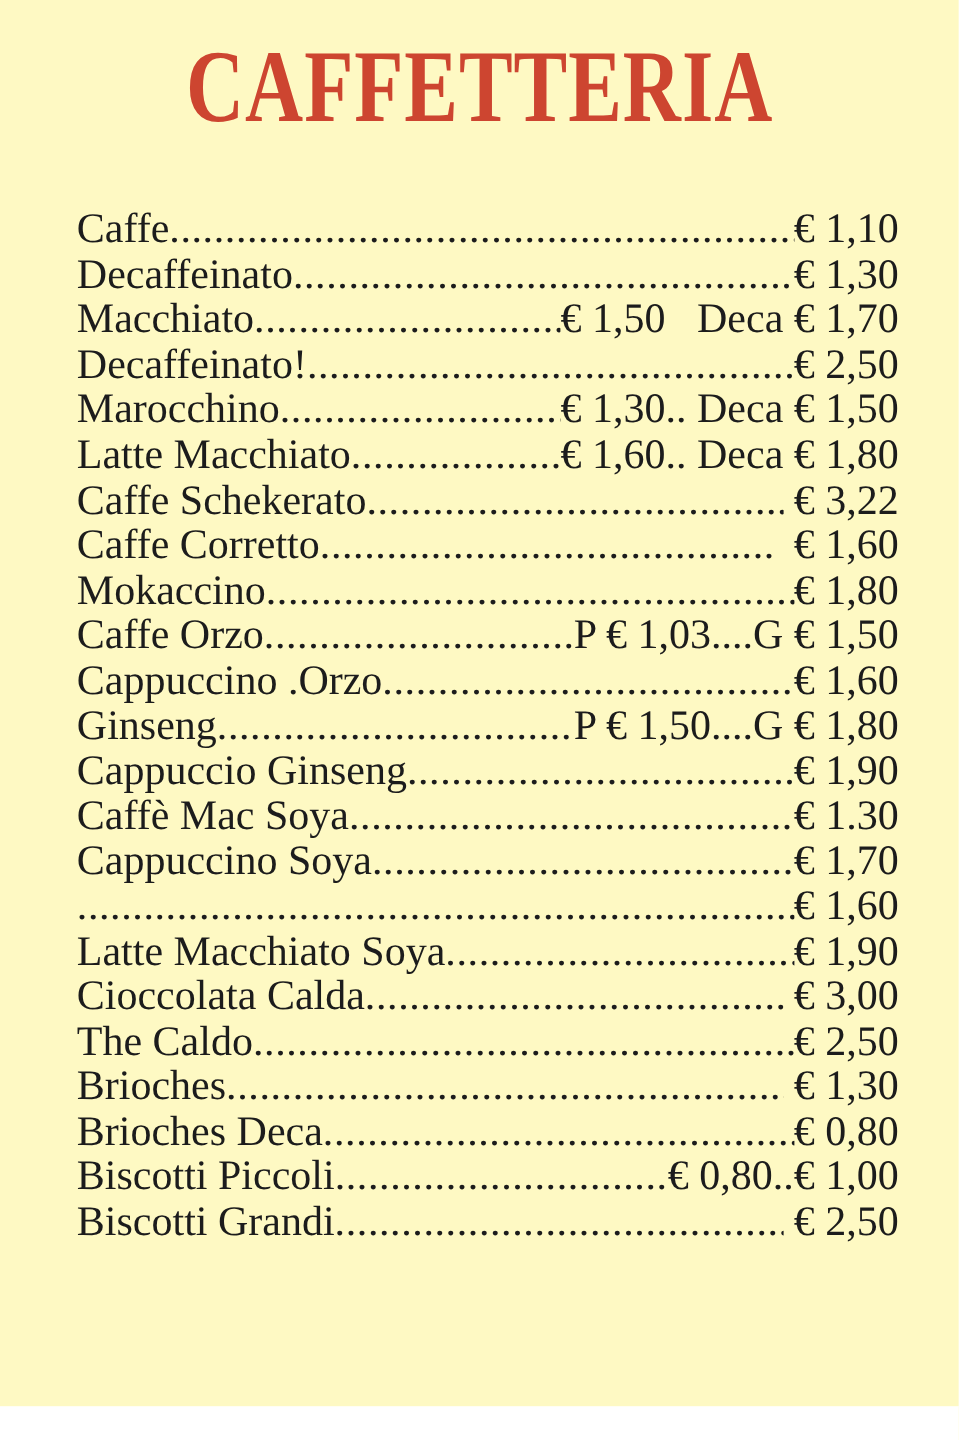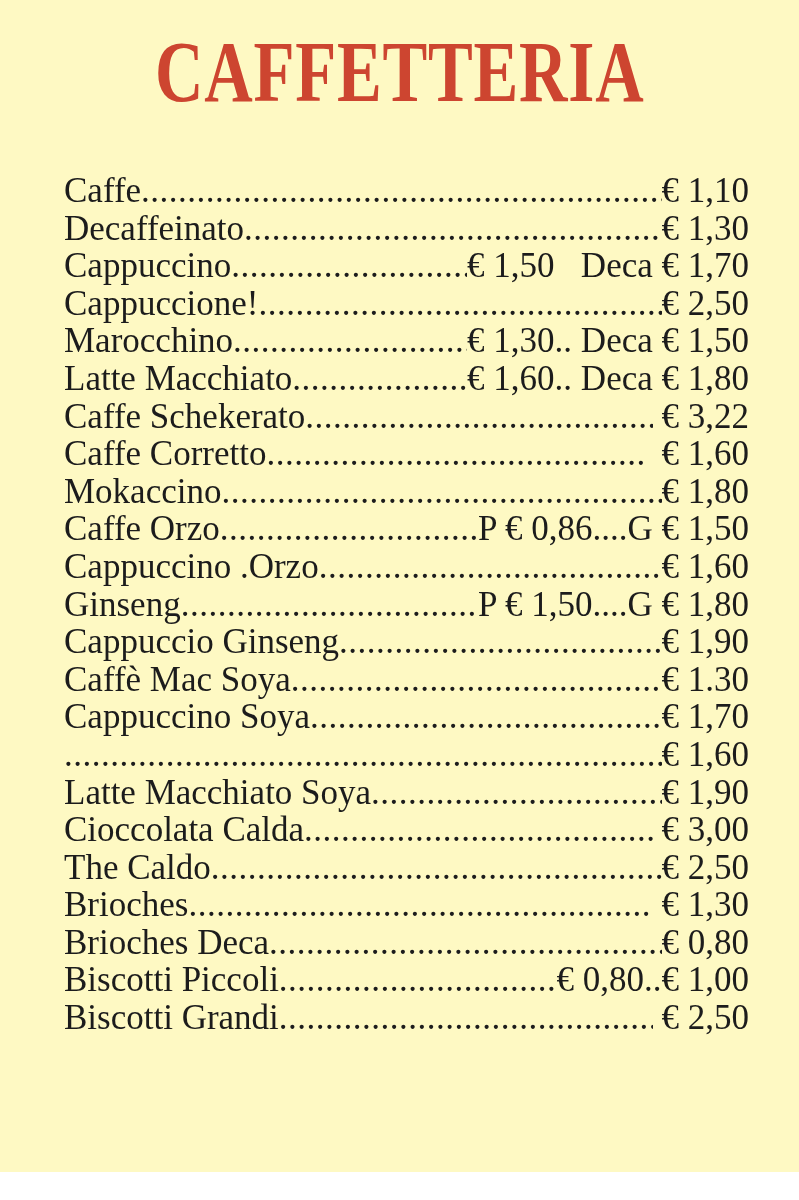--- a/index.html
+++ b/index.html
@@ -74,27 +74,27 @@
     <span class="item-price">€ 1,10</span>
   </div>
 
   <div class="row">
     <span class="item-name">Decaffeinato</span>
     <span class="dots"></span>
     <span class="item-price">€ 1,30</span>
   </div>
 
   <div class="row">
-    <span class="item-name">Cappuccino</span>
+    <span class="item-name">Macchiato</span>
     <span class="dots"></span>
     <span class="item-price">€ 1,50   Deca € 1,70</span>
   </div>
 
   <div class="row">
-    <span class="item-name">Cappuccione!</span>
+    <span class="item-name">Decaffeinato!</span>
     <span class="dots"></span>
     <span class="item-price">€ 2,50</span>
   </div>
 
   <div class="row">
     <span class="item-name">Marocchino</span>
     <span class="dots"></span>
     <span class="item-price">€ 1,30.. Deca € 1,50</span>
   </div>
 
@@ -118,21 +118,21 @@
 
   <div class="row">
     <span class="item-name">Mokaccino</span>
     <span class="dots"></span>
     <span class="item-price">€ 1,80</span>
   </div>
 
   <div class="row">
     <span class="item-name">Caffe Orzo</span>
     <span class="dots"></span>
-    <span class="item-price">P € 0,86....G € 1,50</span>
+    <span class="item-price">P € 1,03....G € 1,50</span>
   </div>
 
   <div class="row">
     <span class="item-name">Cappuccino .Orzo</span>
     <span class="dots"></span>
     <span class="item-price">€ 1,60</span>
   </div>
 
   <div class="row">
     <span class="item-name">Ginseng</span>

